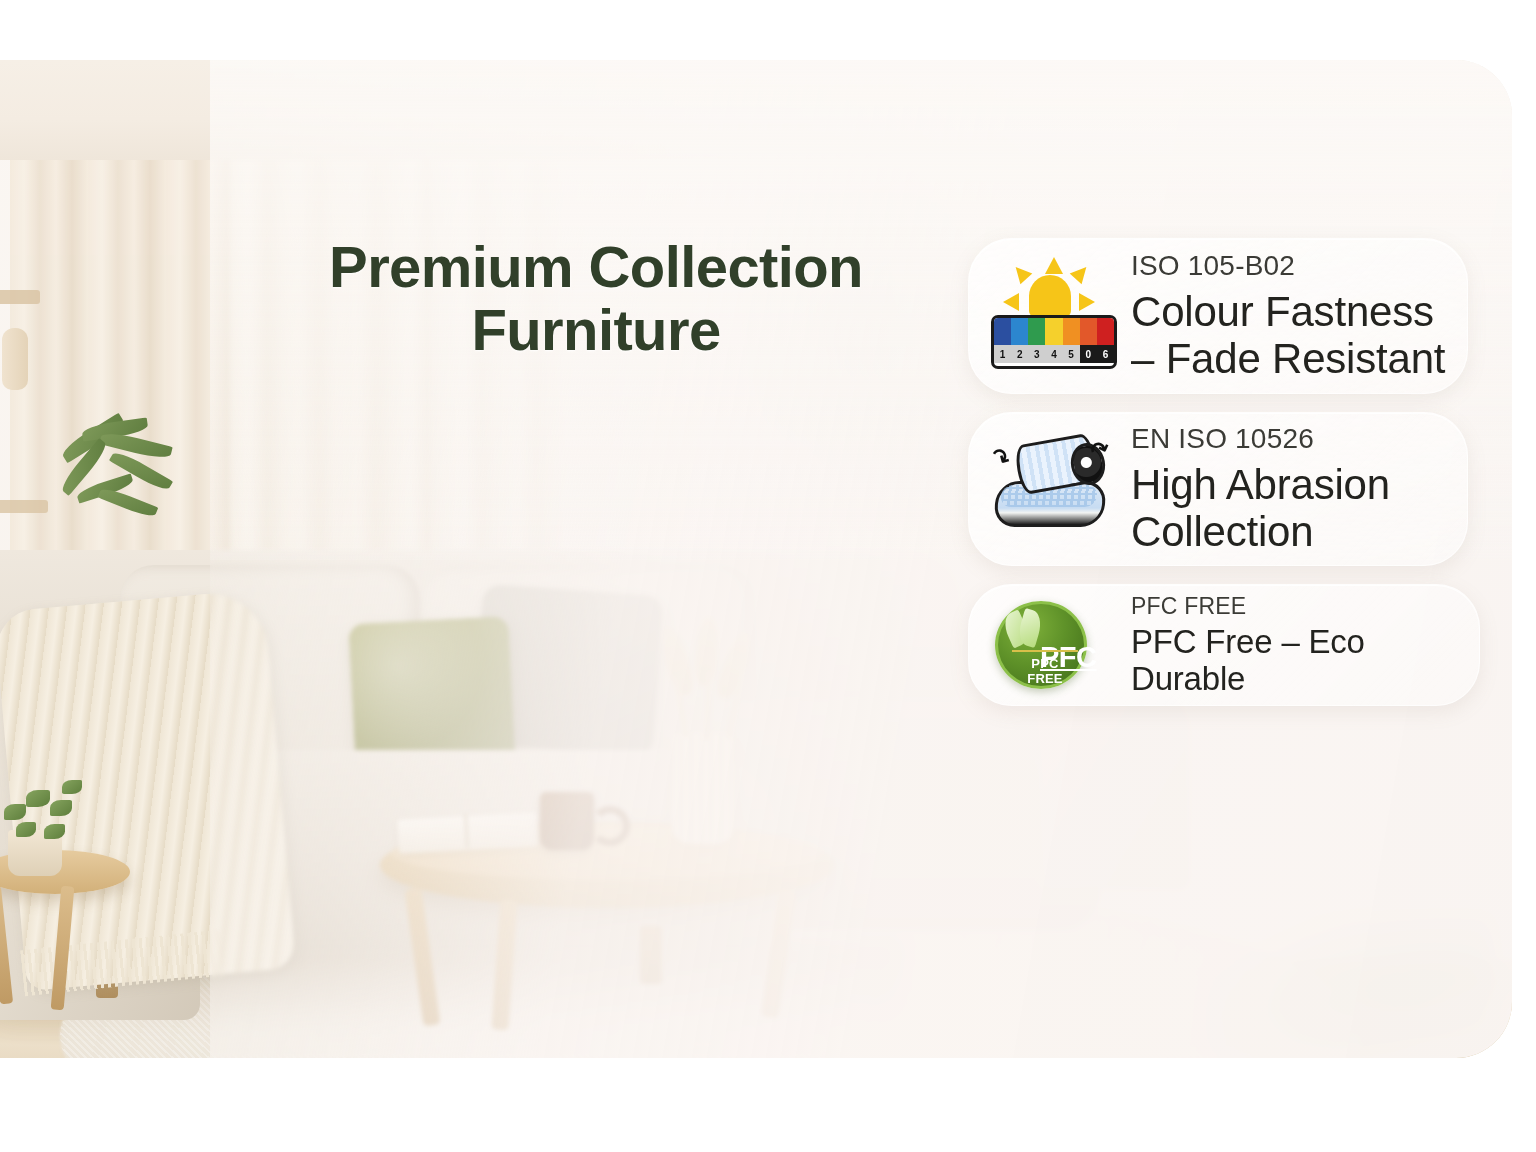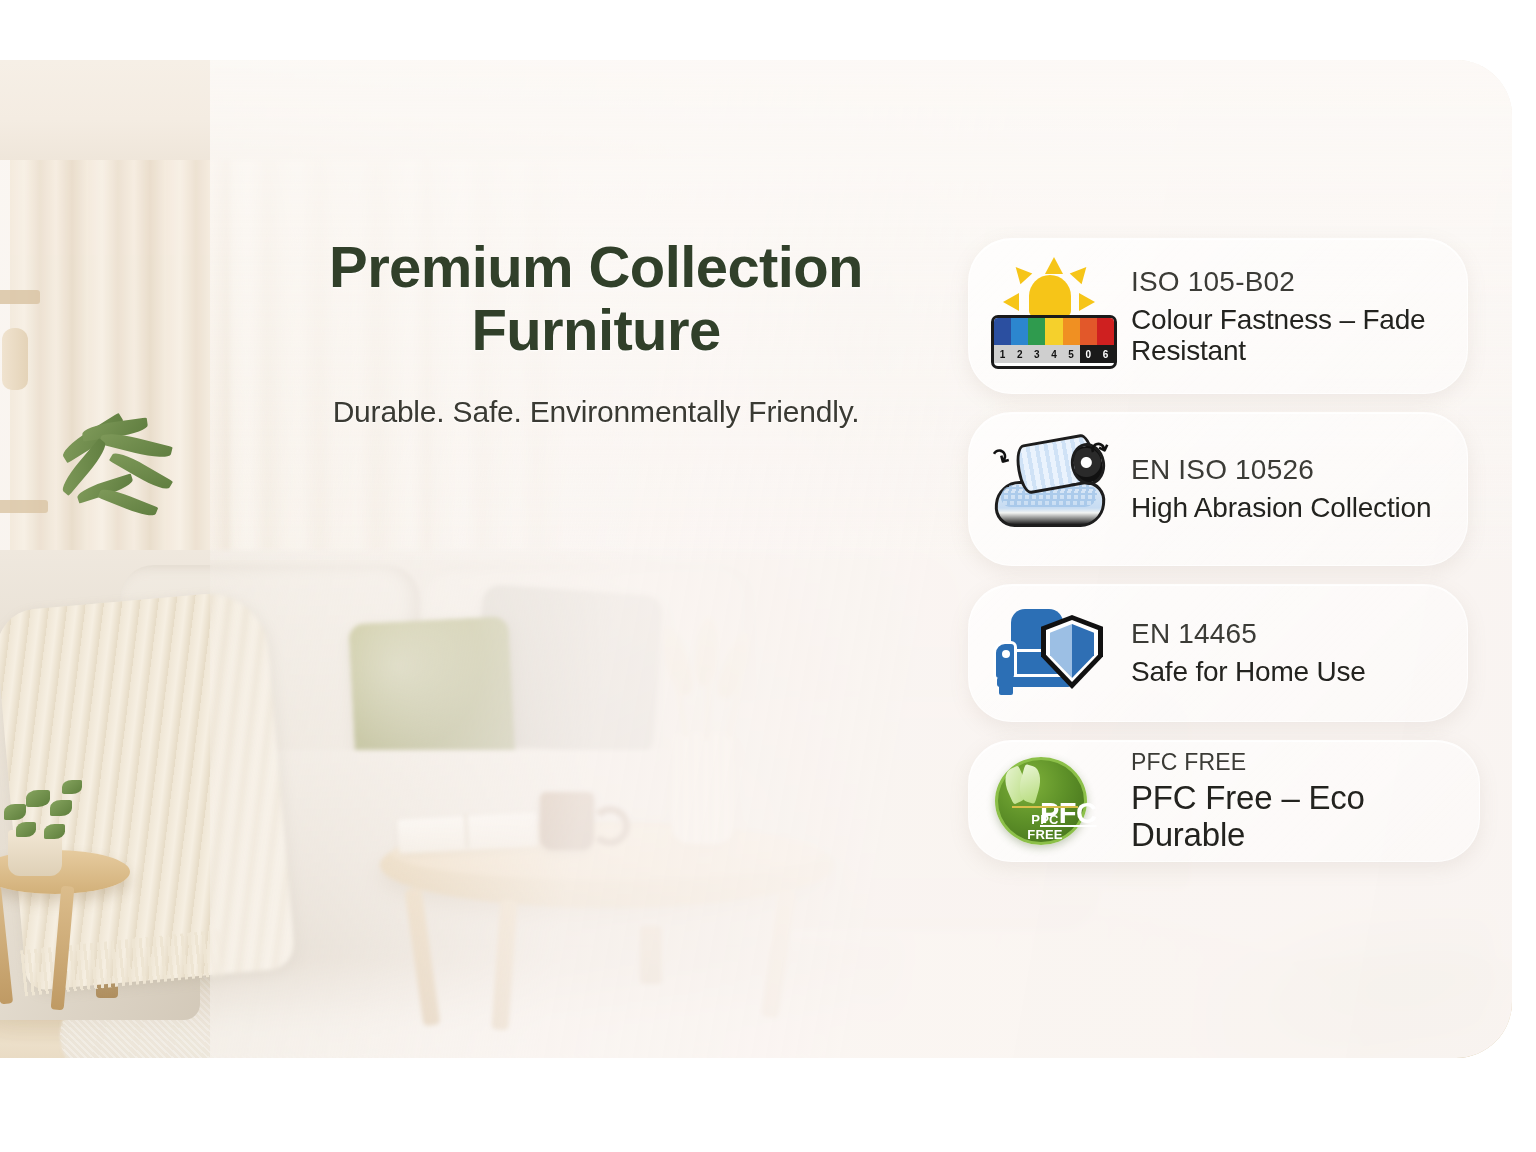--- a/index.html
+++ b/index.html
@@ -166,21 +166,21 @@
     border:1px solid rgba(255,255,255,.65);
     border-radius:44px;padding:14px 20px;margin-bottom:18px;
     box-shadow:0 6px 20px rgba(150,132,112,.12), inset 0 1px 0 rgba(255,255,255,.85);}
   .card.c1{height:126px;}
   .card.c2{height:124px;}
   .card.c3{height:108px;}
   .card.c4{height:92px;width:470px;}
   .card-icon{flex:0 0 auto;width:128px;height:100%;position:relative;}
   .card-body{flex:1 1 auto;min-width:0;}
   .std{font-size:28px;color:#3b3b36;letter-spacing:.2px;margin-bottom:6px;}
-  .ttl{font-size:28px;color:#23231f;line-height:1.12;letter-spacing:-.2px;}
+  .ttl{font-size:42px;color:#23231f;line-height:1.12;letter-spacing:-.2px;}
   .card.c4 .std{font-size:23px;margin-bottom:4px;}
   .card.c4 .ttl{font-size:33px;}
 
   
   .sun{position:absolute;left:16px;top:4px;width:84px;height:62px;}
   .sun-core{position:absolute;left:24px;top:18px;width:42px;height:42px;border-radius:50% 50% 6px 6px;background:#f6c518;}
   .ray{position:absolute;width:0;height:0;}
   .scale{position:absolute;left:2px;top:62px;width:120px;height:48px;border:3px solid #1a1a1a;border-radius:7px;background:#fff;overflow:hidden;}
   .scale-colors{display:flex;height:27px;width:100%;}
   .scale-colors span{flex:1;}
@@ -332,21 +332,20 @@
       <div class="frost"></div>
       <div class="frost-top"></div>
     </div>
   </div>
 
   <div class="headline">
     <div class="h1">
       <div>Premium Collection</div>
       <div>Furniture</div>
     </div>
-    <div class="sub">Durable. Safe. Environmentally Friendly.</div>
   </div>
 
   <div class="cards">
 
     <div class="card c1">
       <div class="card-icon">
         <div class="sun">
           <div class="sun-core"></div>
           <div class="ray" style="left:40px;top:0px;border-left:9px solid transparent;border-right:9px solid transparent;border-bottom:17px solid #f6c518;"></div>
           <div class="ray" style="left:8px;top:8px;border-left:8px solid transparent;border-right:8px solid transparent;border-bottom:16px solid #f6c518;transform:rotate(-42deg);"></div>
@@ -391,40 +390,20 @@
           <div class="arr" style="left:-4px;top:12px;transform:rotate(30deg);">↷</div>
           <div class="arr" style="left:96px;top:4px;transform:rotate(-20deg);">↷</div>
         </div>
       </div>
       <div class="card-body">
         <div class="std">EN ISO 10526</div>
         <div class="ttl">High Abrasion Collection</div>
       </div>
     </div>
 
-    <div class="card c3">
-      <div class="card-icon">
-        <div class="chair">
-          <div class="chair-back"></div>
-          <div class="chair-seat"></div>
-          <div class="chair-arm"></div>
-          <div class="chair-dot"></div>
-          <div class="chair-base"></div>
-          <div class="chair-foot"></div>
-        </div>
-        <div class="shield"></div>
-        <div class="shield-in"></div>
-        <div class="shield-l"></div>
-        <div class="shield-r"></div>
-      </div>
-      <div class="card-body">
-        <div class="std">EN 14465</div>
-        <div class="ttl">Safe for Home Use</div>
-      </div>
-    </div>
 
     <div class="card c4">
       <div class="card-icon">
         <div class="pfc">
           <div class="pfc-leaf" style="left:8px;top:8px;width:20px;height:34px;border-radius:60% 10% 60% 10%;transform:rotate(-24deg);"></div>
           <div class="pfc-leaf" style="left:22px;top:6px;width:20px;height:36px;border-radius:10% 60% 10% 60%;transform:rotate(16deg);"></div>
           <div class="pfc-txt">PFC</div>
           <div class="pfc-line"></div>
           <div class="pfc-sub">PPC FREE</div>
         </div>

